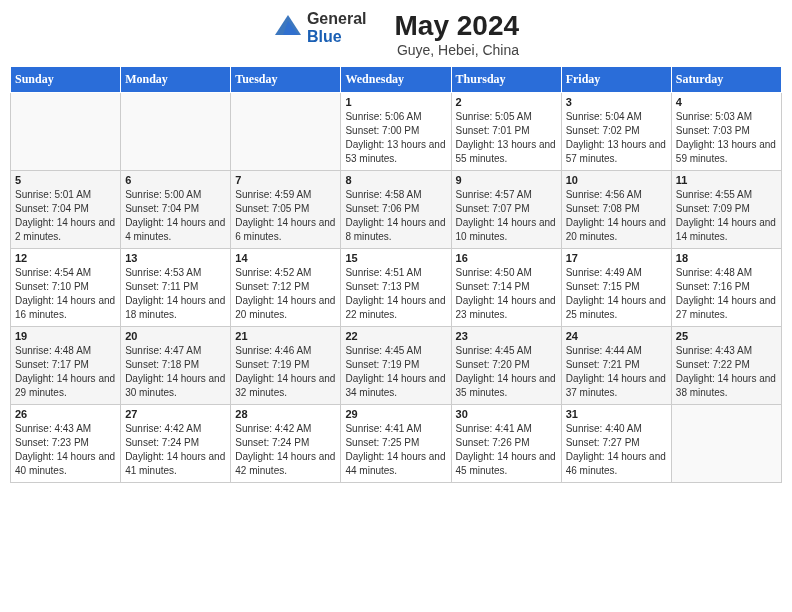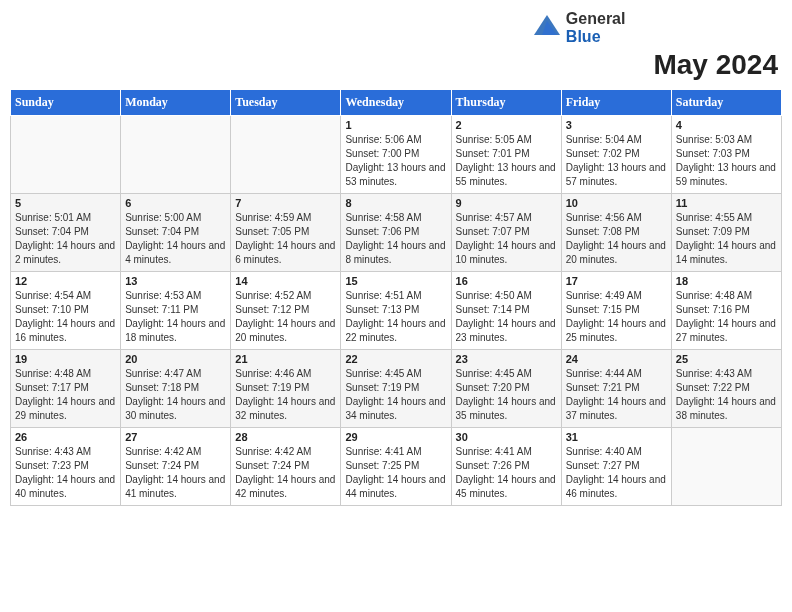--- a/index.html
+++ b/index.html
@@ -11,21 +11,21 @@
       overflow: hidden;
     }
     .page {
       width: 792px;
       height: 612px;
       background: #fff;
       padding: 10px;
     }
     .header {
       display: flex;
-      justify-content: flex-end;
+      justify-content: center;
       align-items: flex-start;
       margin-bottom: 8px;
       padding: 0 4px;
       gap: 28px;
     }
     .logo {
       display: flex;
       align-items: center;
     }
     .logo-text {
@@ -48,21 +48,20 @@
       height: 30px;
       margin-right: 4px;
     }
     .title-block {
       text-align: right;
     }
     .month-title {
       font-size: 28px;
       font-weight: bold;
       color: #222;
-      margin-top: 39px;
     }
     .location {
       font-size: 14px;
       color: #444;
     }
     .calendar {
       width: 100%;
       border-collapse: collapse;
     }
     .calendar th {
@@ -117,20 +116,21 @@
         <polygon points="15,2 28,22 2,22" fill="#1a5fb4" opacity="0.85"></polygon>
         <polygon points="15,8 25,22 10,22" fill="#2a6dd9" opacity="0.6"></polygon>
       </svg>
       <div class="logo-text">
         <span class="logo-general">General</span>
         <span class="logo-blue">Blue</span>
       </div>
     </div>
     <div class="title-block">
       <div class="month-title">May 2024</div>
+      <div class="location">Guye, Hebei, China</div>
     </div>
   </div>
 
   <table class="calendar">
     <thead>
       <tr>
         <th>Sunday</th>
         <th>Monday</th>
         <th>Tuesday</th>
         <th>Wednesday</th>

